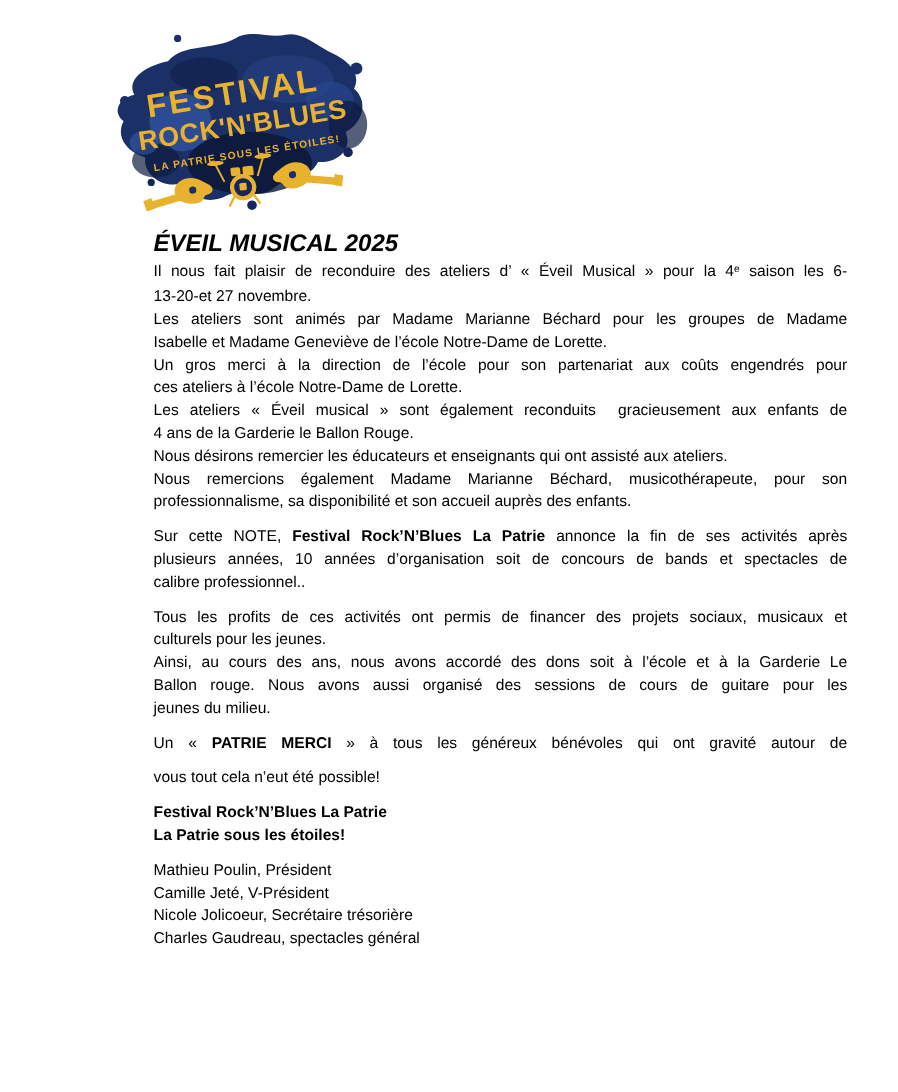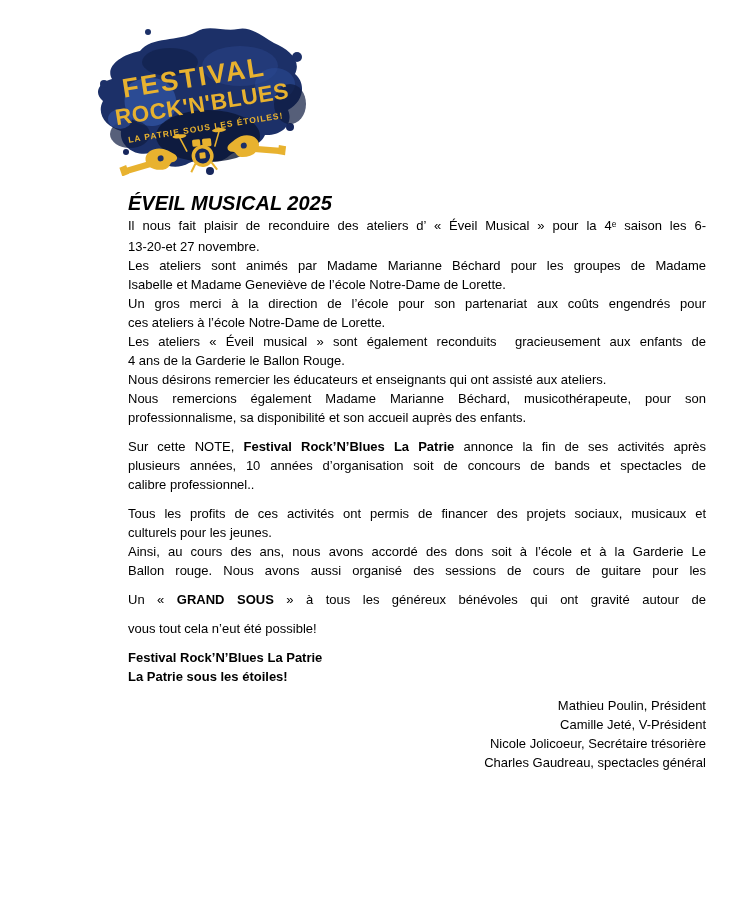--- a/index.html
+++ b/index.html
@@ -3,21 +3,21 @@
 <meta charset="utf-8">
 <style>
   html,body{margin:0;padding:0;background:#fff;}
   .page{position:relative;width:748px;height:910px;background:#ffffff;
         font-family:"Liberation Sans",sans-serif;color:#000;overflow:hidden;}
   .logo{position:absolute;left:90px;top:24px;width:222px;height:152px;}
   .content{position:absolute;left:88px;top:191px;width:578px;margin-left:40px;}
   .doc-heading{font-size:20px;line-height:24px;font-weight:bold;font-style:italic;
                margin:0 0 1px 0;letter-spacing:0;}
   .para{margin:0 0 10px 0;}
-  .para:last-child{margin-bottom:0;text-align:right;}
+  .para:last-child{margin-bottom:0;}
   .line{font-size:13px;line-height:19px;white-space:pre-wrap;}
   .line.j{text-align:justify;text-align-last:justify;}
   .b{font-weight:bold;}
   .it{}
   .sup{font-size:0.65em;position:relative;top:-0.35em;}
   svg text{font-family:"Liberation Sans",sans-serif;font-weight:bold;}
 </style>
 </head>
 <body>
 
@@ -102,23 +102,24 @@
         <div class="para">
           <div class="line j"><span>Sur cette NOTE, </span><span class="b it">Festival Rock’N’Blues La Patrie</span><span> annonce la fin de ses activités après</span></div>
           <div class="line j"><span>plusieurs années, 10 années d’organisation soit de concours de bands et spectacles de</span></div>
           <div class="line"><span>calibre professionnel..</span></div>
         </div>
         <div class="para">
           <div class="line j"><span>Tous les profits de ces activités ont permis de financer des projets sociaux, musicaux et</span></div>
           <div class="line"><span>culturels pour les jeunes.</span></div>
           <div class="line j"><span>Ainsi, au cours des ans, nous avons accordé des dons soit à l’école et à la Garderie Le</span></div>
           <div class="line j"><span>Ballon rouge. Nous avons aussi organisé des sessions de cours de guitare pour les</span></div>
+          <div class="line"><span>jeunes du milieu.</span></div>
         </div>
         <div class="para">
-          <div class="line j"><span>Un « </span><span class="b">GRAND SOUS</span><span> » à tous les généreux bénévoles qui ont gravité autour de</span></div>
+          <div class="line j"><span>Un « </span><span class="b">PATRIE MERCI</span><span> » à tous les généreux bénévoles qui ont gravité autour de</span></div>
         </div>
         <div class="para">
           <div class="line"><span>vous tout cela n’eut été possible!</span></div>
         </div>
         <div class="para">
           <div class="line"><span class="b it">Festival Rock’N’Blues La Patrie</span></div>
           <div class="line"><span class="b it">La Patrie sous les étoiles!</span></div>
         </div>
         <div class="para">
           <div class="line"><span class="it">Mathieu Poulin, Président</span></div>

